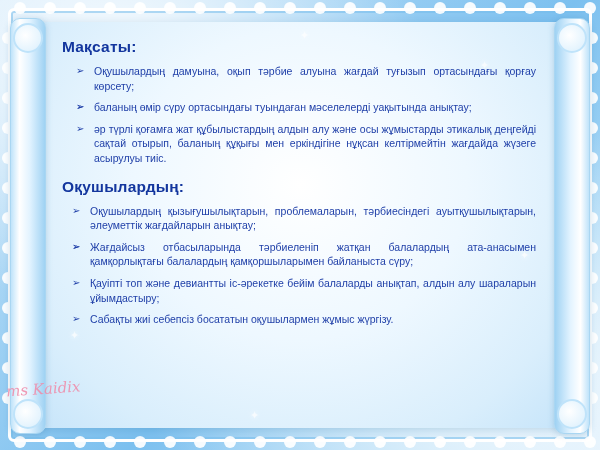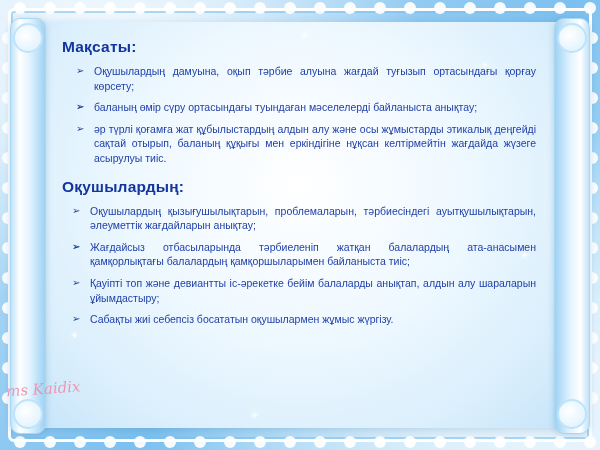--- a/index.html
+++ b/index.html
@@ -237,40 +237,40 @@
     <ul class="bullets">
       <li>
         <span class="marker">➢</span>
         <span>Оқушылардың дамуына, оқып тәрбие алуына жағдай туғызып ортасындағы қорғау көрсету;</span>
       </li>
       <li>
         <span class="marker">➢</span>
       </li>
       <li>
         <span class="marker">➢</span>
-        <span>баланың өмір сүру ортасындағы туындаған мәселелерді байланыста анықтау;</span>
+        <span>баланың өмір сүру ортасындағы туындаған мәселелерді уақытында анықтау;</span>
       </li>
       <li>
         <span class="marker">➢</span>
         <span>әр түрлі қоғамға жат құбылыстардың алдын алу және осы жұмыстарды этикалық деңгейді сақтай отырып, баланың құқығы мен еркіндігіне нұқсан келтірмейтін жағдайда жүзеге асырулуы тиіс.</span>
       </li>
     </ul>
 
     <div class="heading second">Оқушылардың:</div>
     <ul class="bullets tasks">
       <li>
         <span class="marker">➢</span>
         <span>Оқушылардың қызығушылықтарын, проблемаларын, тәрбиесіндегі ауытқушылықтарын, әлеуметтік жағдайларын анықтау;</span>
       </li>
       <li>
         <span class="marker">➢</span>
       </li>
       <li>
         <span class="marker">➢</span>
-        <span>Жағдайсыз отбасыларында тәрбиеленіп жатқан балалардың ата-анасымен қамқорлықтағы балалардың қамқоршыларымен байланыста тиіс;</span>
+        <span>Жағдайсыз отбасыларында тәрбиеленіп жатқан балалардың ата-анасымен қамқорлықтағы балалардың қамқоршыларымен байланыста сүру;</span>
       </li>
       <li>
         <span class="marker">➢</span>
         <span>Қауіпті топ және девиантты іс-әрекетке бейім балаларды анықтап, алдын алу шараларын ұйымдастыру;</span>
       </li>
       <li>
         <span class="marker">➢</span>
         <span>Сабақты жиі себепсіз босататын оқушылармен жұмыс жүргізу.</span>
       </li>
     </ul>

